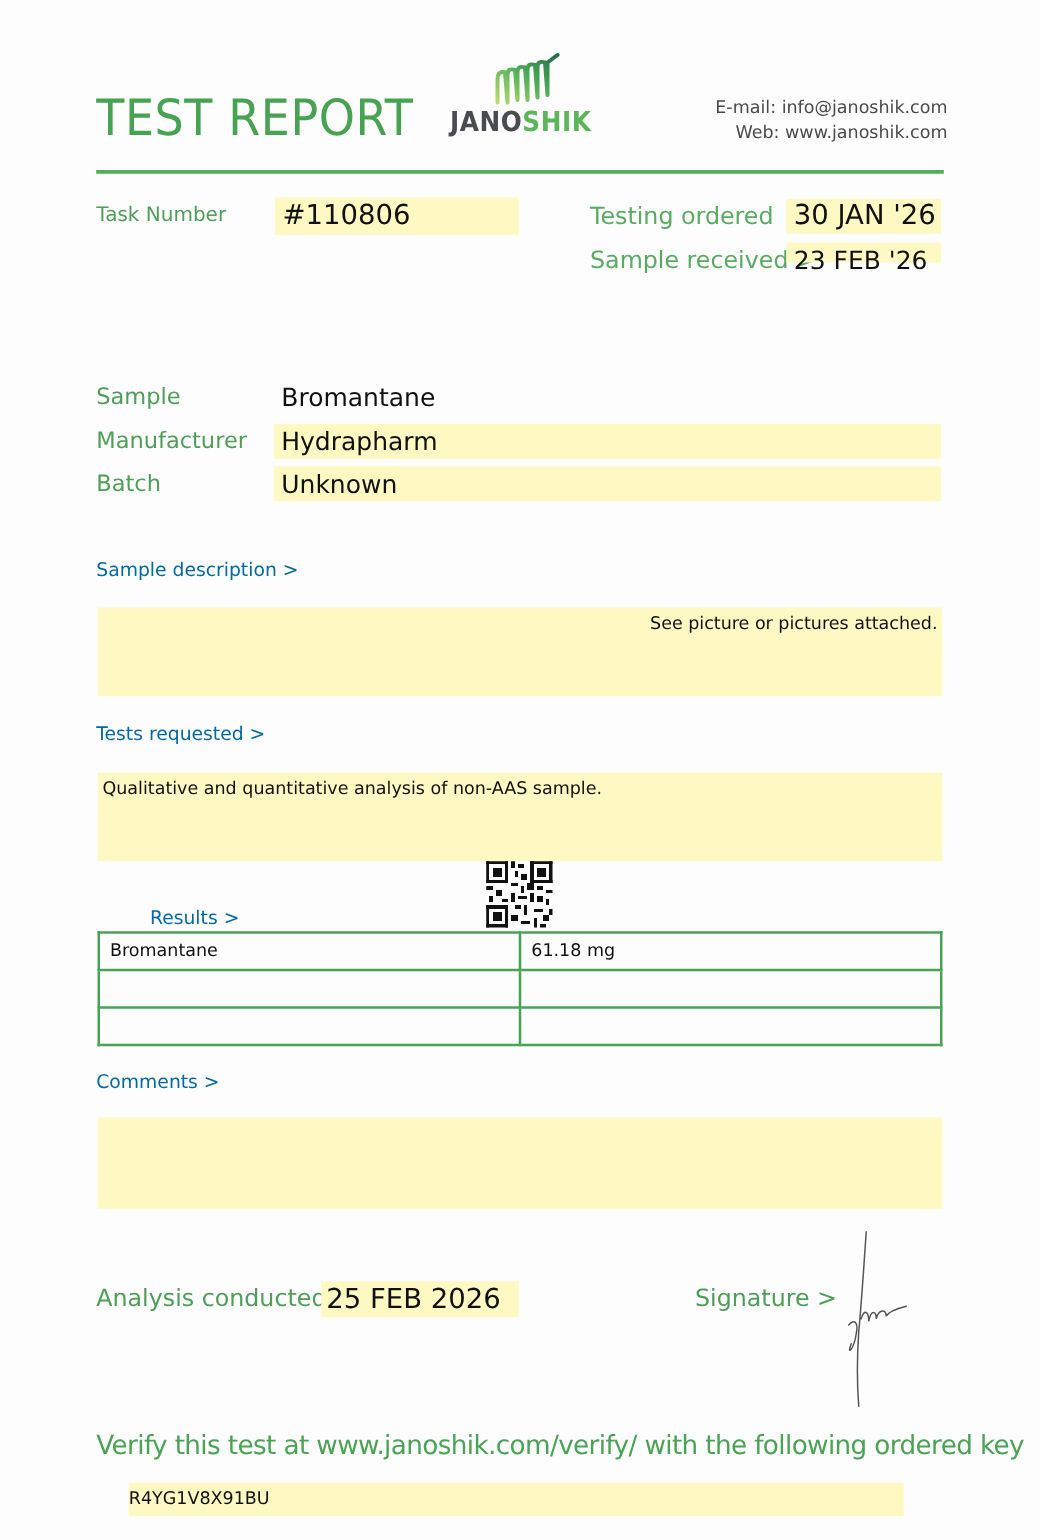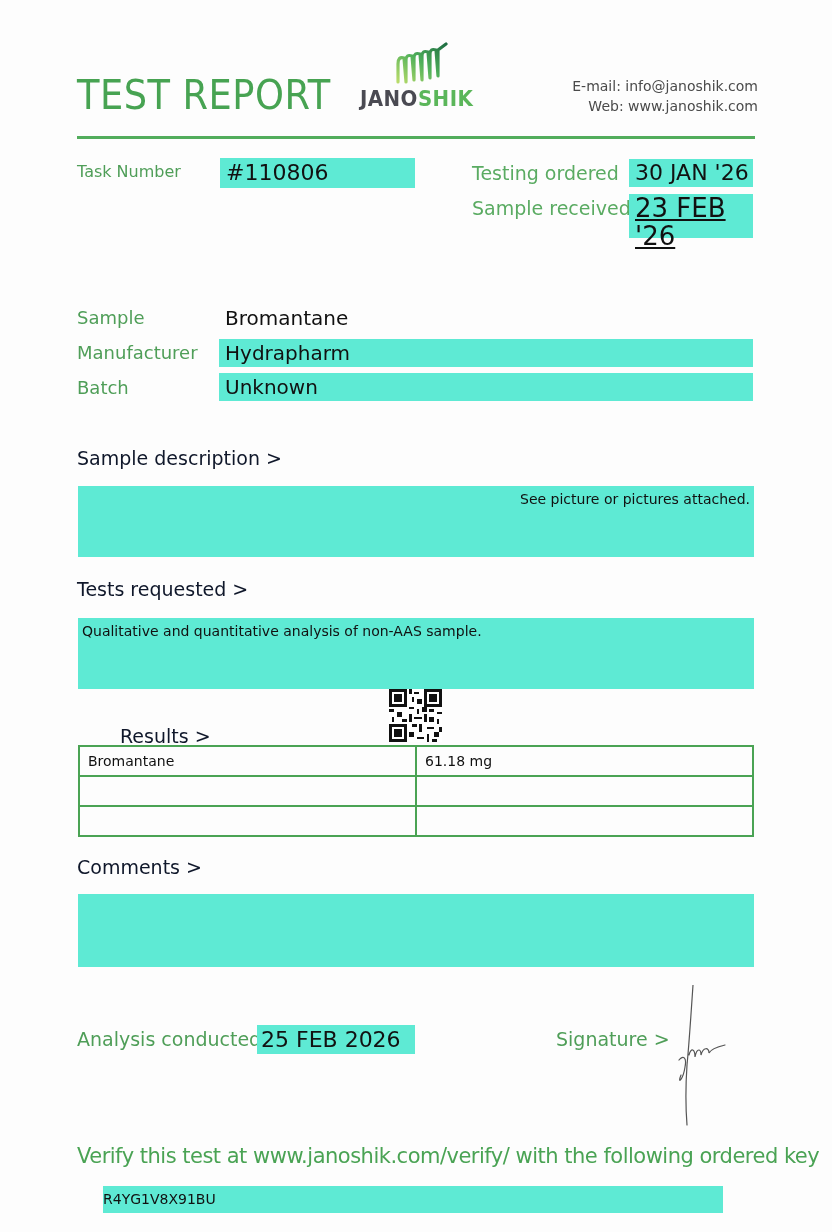--- a/index.html
+++ b/index.html
@@ -1,40 +1,40 @@
 <!DOCTYPE html>
 <html><head>
   <meta charset="utf-8">
   <style>
     * { box-sizing: border-box; margin: 0; padding: 0; }
     html, body { width: 832px; height: 1232px; background: #fdfdfd; overflow: hidden; }
     body { position: relative; font-family: "DejaVu Sans", sans-serif; color: #111; }
     .abs { position: absolute; }
-    .fill { background: #5eead4; }
+    .fill { background: #fef9c3; }
 
     .title { left: 77px; top: 72px; font-size: 40px; color: #47a352; letter-spacing: 0.5px; font-family: "DejaVu Sans", sans-serif; transform: scaleX(0.92); transform-origin: left center; }
     .logo { left: 358px; top: 42px; width: 120px; height: 72px; }
     .logo-text { position: absolute; left: 2px; top: 44px; font-size: 22px; font-weight: bold; letter-spacing: 0.5px; font-family: "DejaVu Sans", sans-serif; transform: scaleX(0.9); transform-origin: left center; white-space: nowrap; }
     .logo-text .dark { color: #4a4a52; }
     .logo-text .lg { color: #5bb65a; }
     .contact { right: 74px; top: 76px; text-align: right; font-size: 14px; color: #4a4a4a; line-height: 20px; font-family: "DejaVu Sans", sans-serif; }
     .rule { left: 77px; top: 136px; width: 678px; height: 3px; background: #52ad5c; }
 
     .task-label { left: 77px; top: 162px; font-size: 16px; color: #4f9e58; }
     .task-box { left: 220px; top: 158px; width: 195px; height: 30px; padding-left: 6px; line-height: 30px; font-size: 22px; }
 
     .order-label { left: 472px; top: 162px; font-size: 19px; color: #5aab62; }
     .order-box { left: 629px; top: 159px; width: 124px; height: 28px; padding-left: 6px; line-height: 28px; font-size: 22px; }
     .recv-label { left: 472px; top: 197px; font-size: 19px; color: #5aab62; }
-    .recv-box { left: 629px; top: 194px; width: 124px; height: 44px; padding-left: 6px; line-height: 28px; font-size: 26px; text-decoration: underline; }
+    .recv-box { left: 629px; top: 194px; width: 124px; height: 16px; padding-left: 6px; line-height: 28px; font-size: 20px; }
 
     .field-label { left: 77px; font-size: 18px; color: #4f9e58; }
     .field-box { left: 219px; width: 534px; height: 28px; padding-left: 6px; line-height: 28px; font-size: 20px; }
 
-    .section-label { left: 77px; font-size: 19px; color: #0f172a; }
+    .section-label { left: 77px; font-size: 15px; color: #0369a1; }
     .text-box { left: 78px; width: 676px; padding: 4px 4px; font-size: 14px; line-height: 18px; }
 
     .qr { left: 389px; top: 689px; width: 53px; height: 53px; }
 
     table.results { position: absolute; left: 78px; top: 745px; width: 676px; border-collapse: collapse; }
     table.results td { border: 2px solid #4aa354; height: 30px; padding: 0 8px; font-size: 14px; width: 50%; vertical-align: middle; }
 
     .comments-box { left: 78px; top: 894px; width: 676px; height: 73px; }
 
     .analysis-label { left: 77px; top: 1028px; font-size: 19px; color: #4f9e58; }

